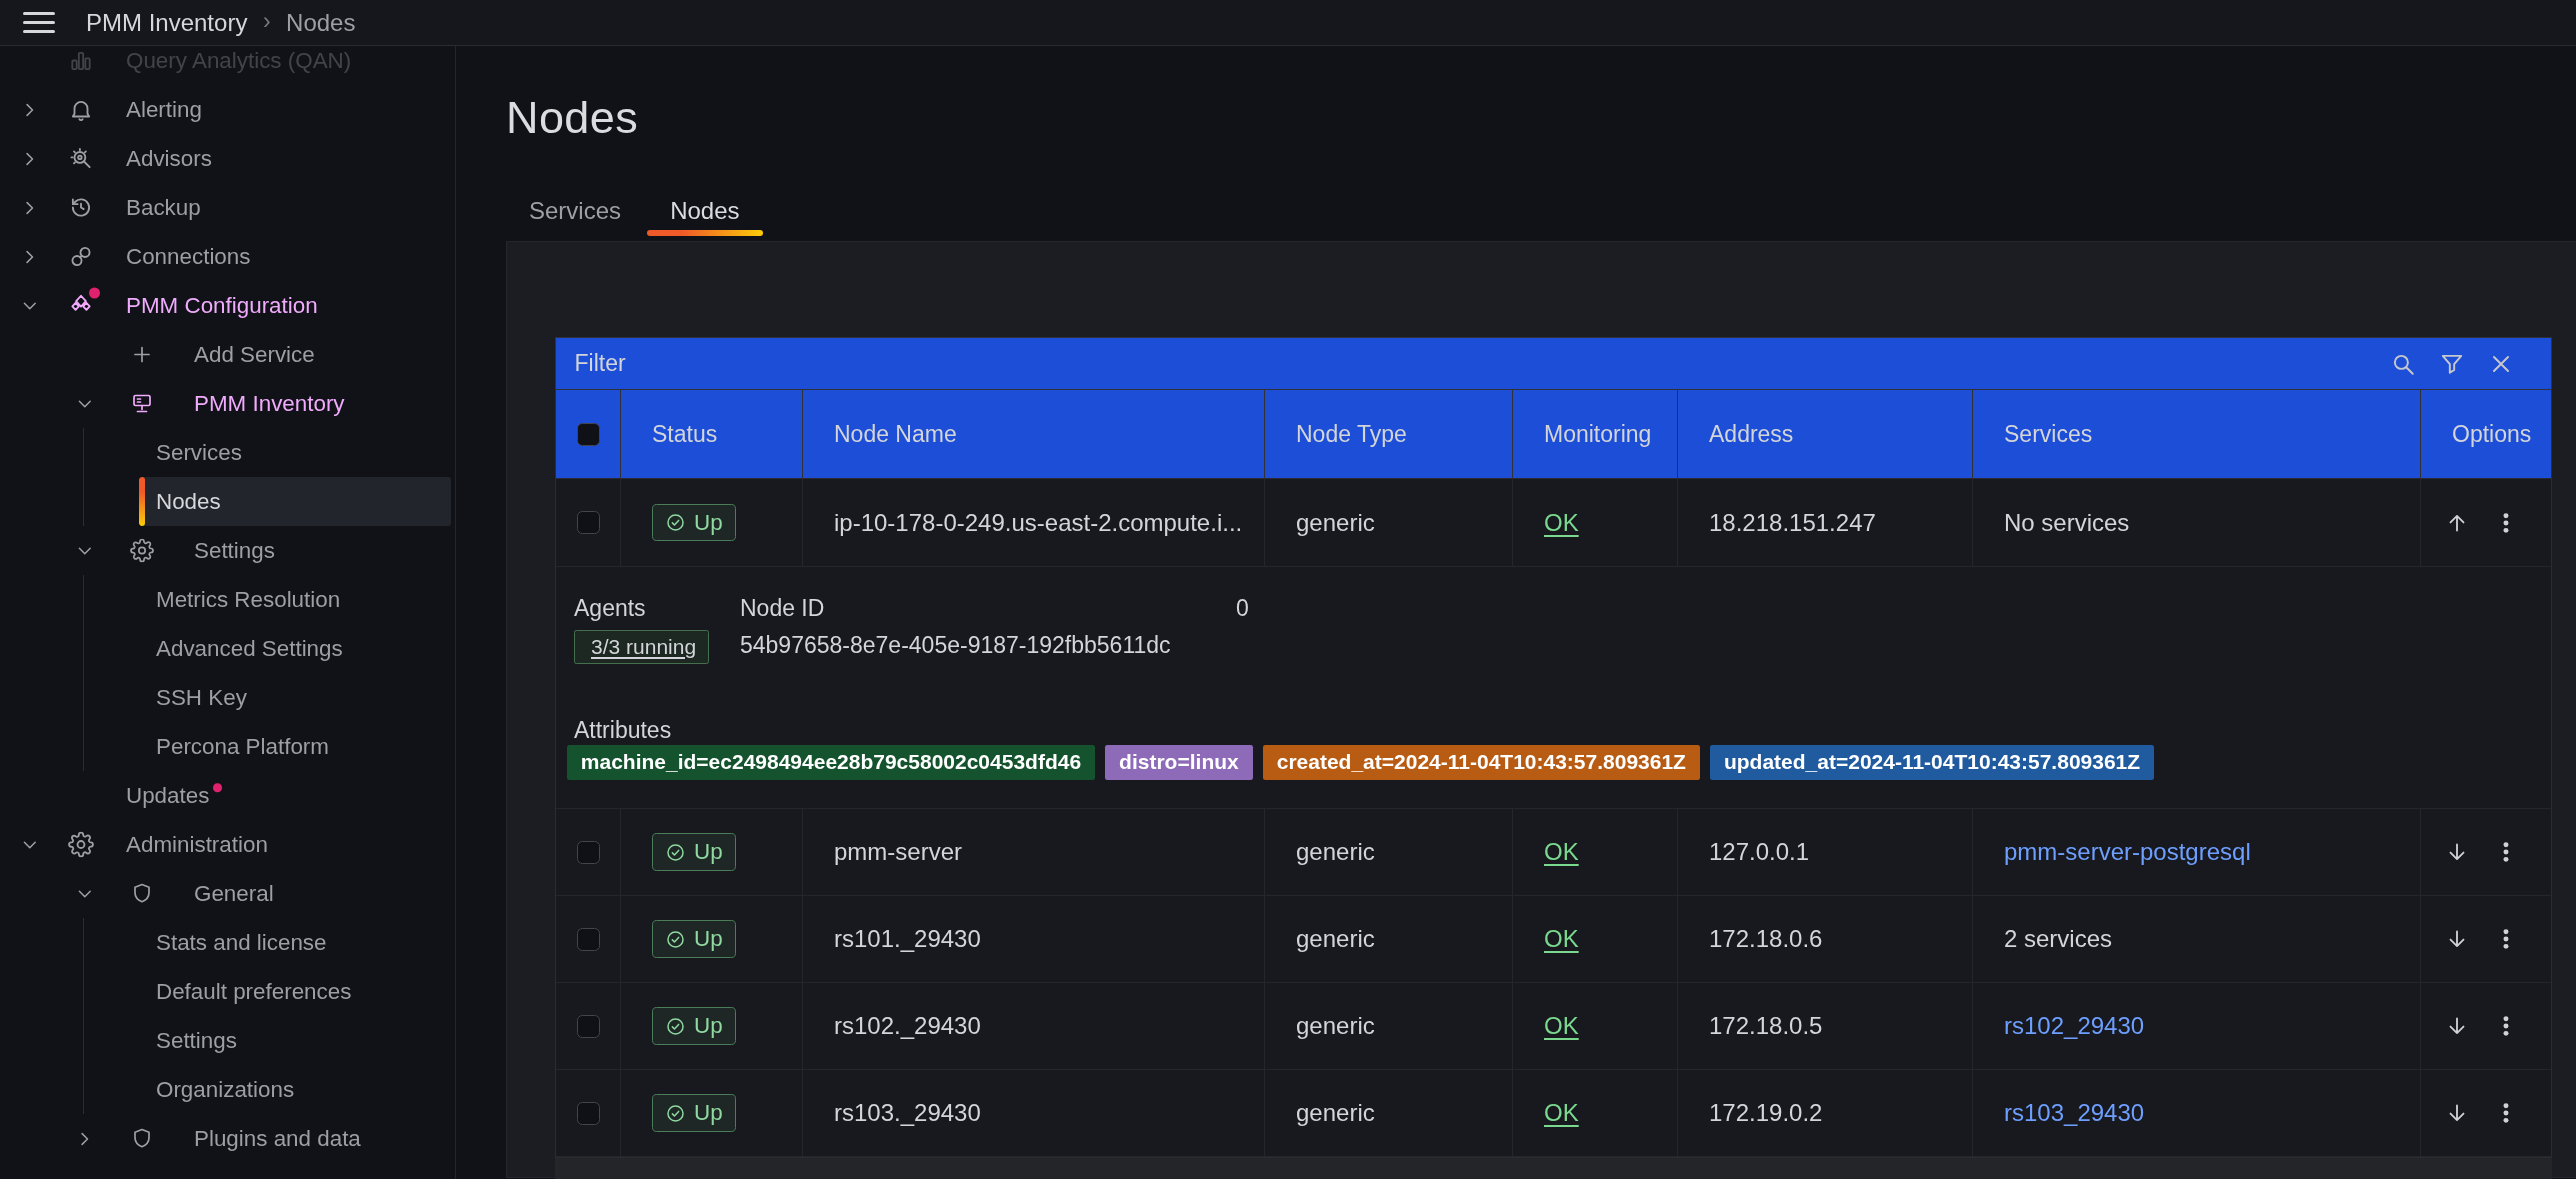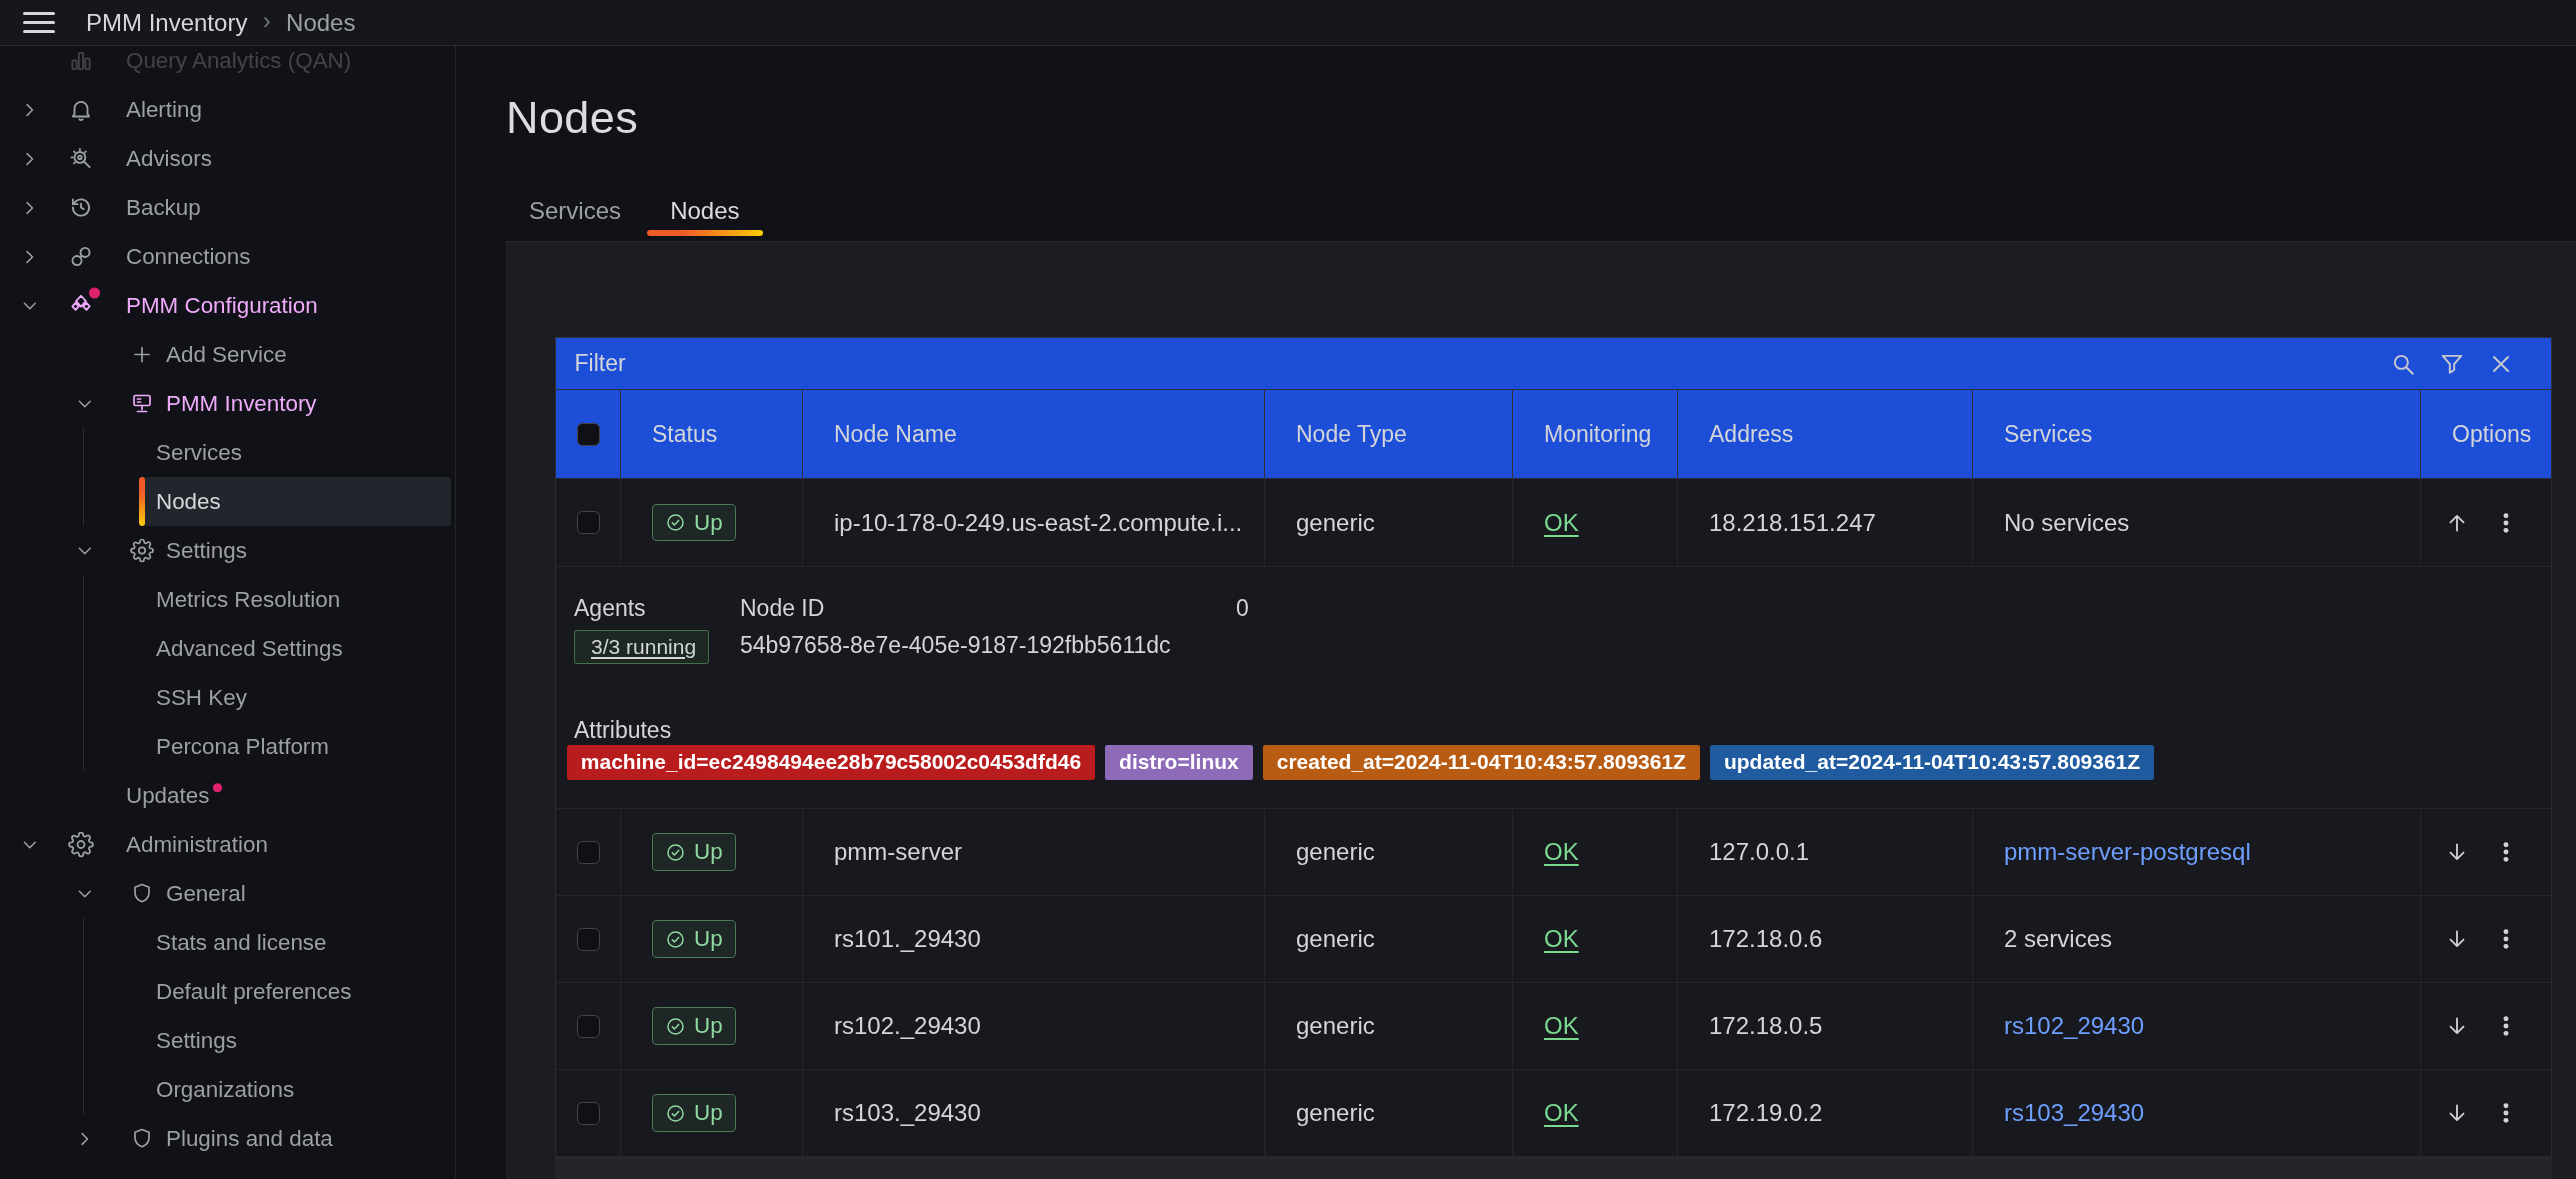--- a/index.html
+++ b/index.html
@@ -16,21 +16,21 @@
   .crumb { color:#d5d7db; cursor:pointer; }
   .crumb-sep { color:#787a81; font-size:23px; transform:translateY(-1.5px); }
   .crumb-current { color:#9d9fa6; }
 
   
   .sidebar { position:absolute; left:0; top:0; width:456px; height:100%; background:#111217;
              border-right:0.8px solid #24262b; z-index:5; padding-top:36px; }
   .side-item { position:relative; height:49px; font-size:22.4px; color:#9d9fa6; cursor:pointer; }
   .side-item .label { position:absolute; top:50%; transform:translateY(-50%); white-space:nowrap; z-index:2; }
   .side-item.lvl0 .label { left:126px; }
-  .side-item.lvl1 .label { left:166px; }
+  .side-item.lvl1 .label { left:194px; }
   .side-item.lvl1.no-icon .label { left:126px;text-align:right; }
   .side-item.lvl2 .label { left:156px; }
   .side-item.trail { color:#f0abfc; }
   .side-item.selected .label { color:#d5d7db; }
   .side-item.dimmed { opacity:0.35; }
   .chev { position:absolute; left:18.5px; top:50%; transform:translateY(-50%); width:21.6px; height:21.6px; color:#9d9fa6; z-index:2; }
   .chev svg { width:21.6px; height:21.6px; }
   .chev.down svg { transform:rotate(90deg); }
   .side-item.lvl1 .chev { left:74px; }
   .icon-wrap { position:absolute; left:66px; top:50%; transform:translateY(-50%); width:29px; height:29px;
@@ -407,21 +407,21 @@
             </div>
           </div>
           <div class="details">
             <div class="abs d-label" style="left: 18px; top: 28px; text-align: right;">Agents</div>
             <div class="abs agents-badge" style="left: 18px; top: 63px; padding-left: 16px;">3/3 running</div>
             <div class="abs d-label" style="left: 184px; top: 28px;">Node ID</div>
             <div class="abs " style="left: 184px; top: 65px;">54b97658-8e7e-405e-9187-192fbb5611dc</div>
             <div class="abs " style="left: 680px; top: 28px;">0</div>
             <div class="abs d-label" style="left: 18px; top: 150px;">Attributes</div>
             <div class="abs attr-row" style="left: 10.8px; top: 178px;">
-              <span class="attr-badge" style="background: #b91c1c;">machine_id=ec2498494ee28b79c58002c0453dfd46</span>
+              <span class="attr-badge" style="background: #14532d;">machine_id=ec2498494ee28b79c58002c0453dfd46</span>
               <span class="attr-badge" style="background: rgb(141, 107, 184);">distro=linux</span>
               <span class="attr-badge" style="background: rgb(184, 92, 20);">created_at=2024-11-04T10:43:57.809361Z</span>
               <span class="attr-badge" style="background: rgb(31, 91, 158);">updated_at=2024-11-04T10:43:57.809361Z</span>
             </div>
           </div>
           <div class="trow">
             <div class="td check">
               <div class="checkbox"></div>
             </div>
             <div class="td">

